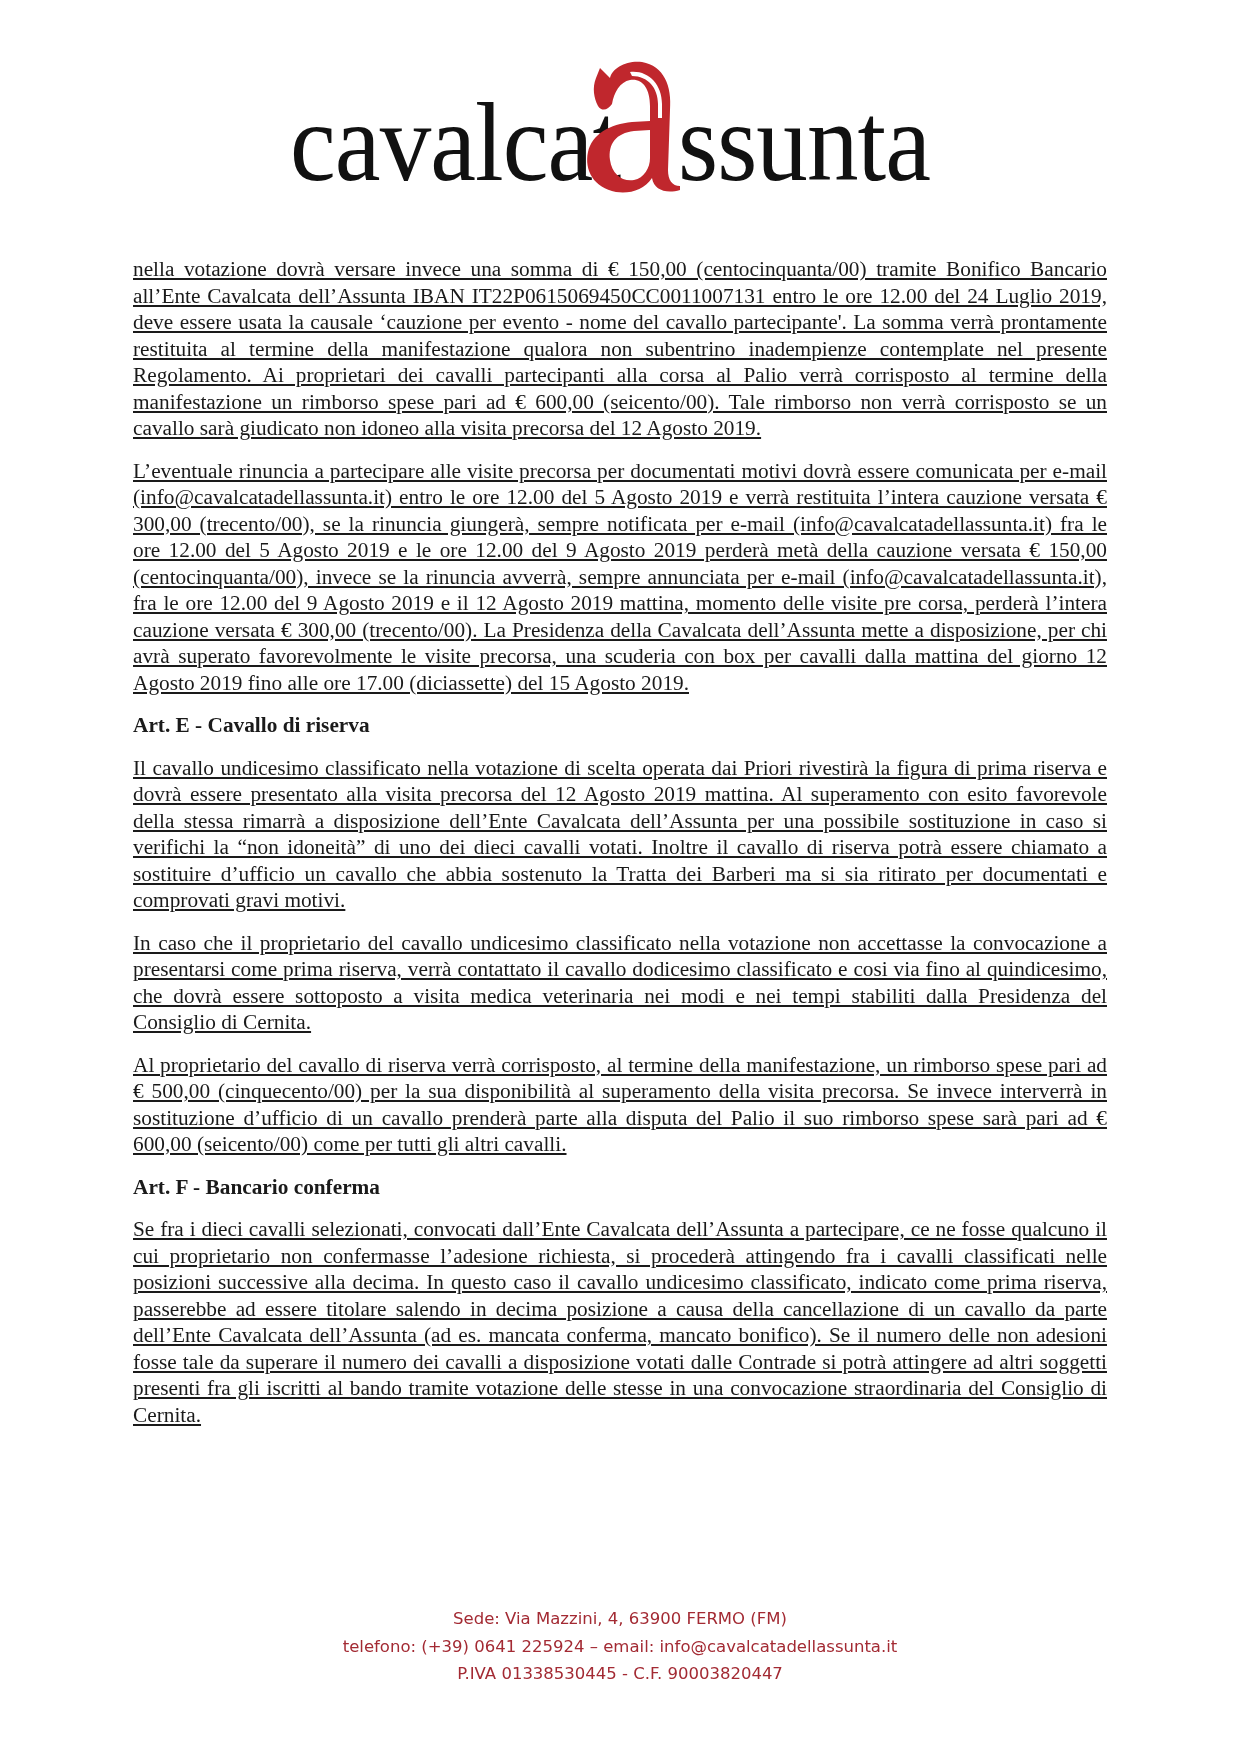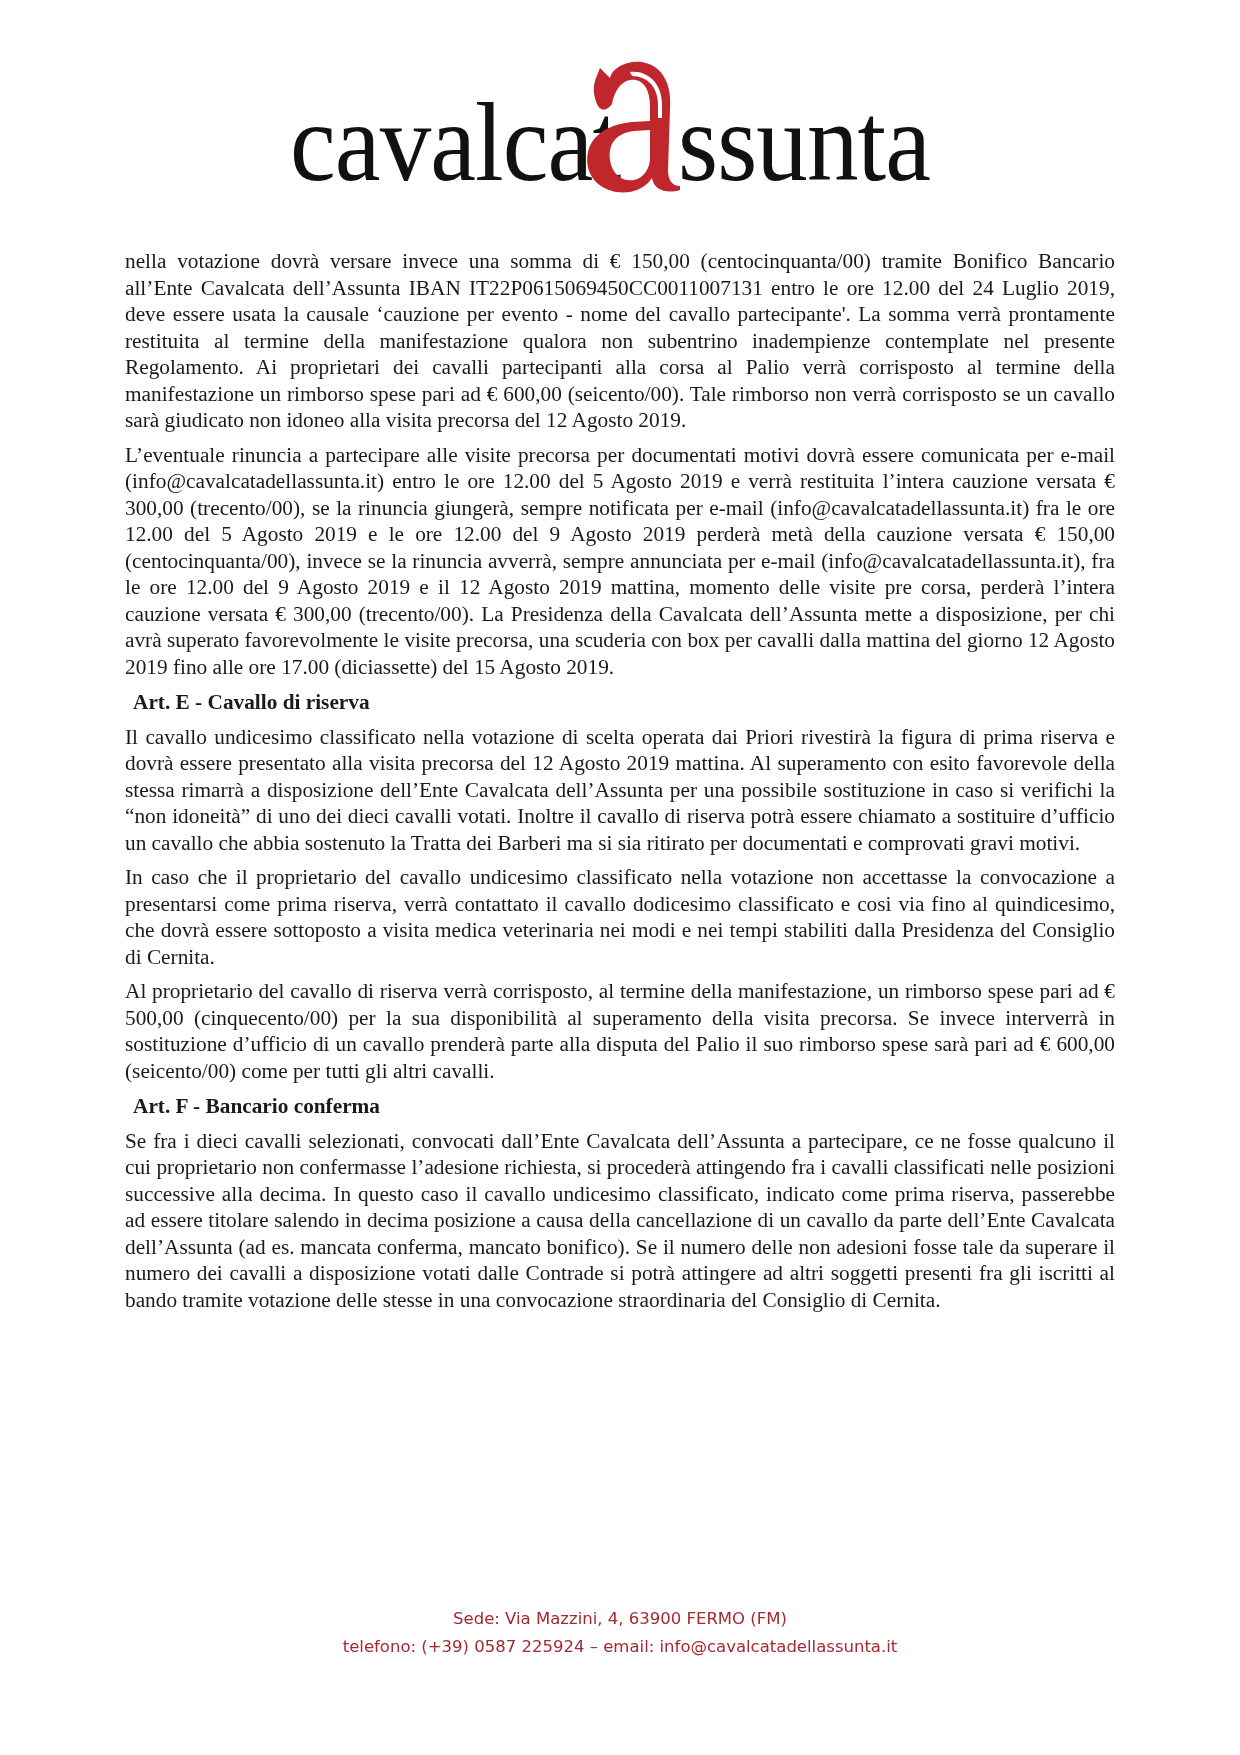--- a/index.html
+++ b/index.html
@@ -6,21 +6,21 @@
   body { width: 1240px; height: 1755px; position: relative; overflow: hidden; }
   .page { position: absolute; left: 0; top: 0; width: 1240px; height: 1755px; background: #fff; }
 
   .logo { position: absolute; left: 290px; top: 58px; width: 680px; height: 140px; }
   .logo-text { position: absolute; top: 28px; font-family: "Liberation Serif", serif; font-size: 112px; line-height: 112px; color: #111; letter-spacing: -1px; transform: scaleX(0.92); transform-origin: left top; }
   .logo-left { left: 0; }
   .logo-right { left: 388px; }
   .logo-mark { position: absolute; left: 282px; top: 0; width: 110px; height: 140px; }
 
   .content { position: absolute; left: 117px; top: 240px; width: 1006px; font-family: "Liberation Serif", serif; font-size: 21.3px; line-height: 26.5px; color: #1a1a1a; }
-  .content p { margin: 8px; text-align: justify; }
+  .content p { margin: 16px; text-align: justify; text-decoration: underline; }
   .content h2 { margin: 9px 0 7px 16px; font-size: 21.3px; line-height: 26.5px; font-weight: bold; }
 
   .footer { position: absolute; left: 0; width: 1240px; top: 1605px; text-align: center; font-family: "DejaVu Sans", sans-serif; font-size: 16.5px; line-height: 27.5px; color: #a32a33; }
   .footer div { white-space: nowrap; }
 </style>
 </head>
 <body>
 
 <div class="page">
 
@@ -42,16 +42,17 @@
     <p>Il cavallo undicesimo classificato nella votazione di scelta operata dai Priori rivestirà la figura di prima riserva e dovrà essere presentato alla visita precorsa del 12 Agosto 2019 mattina. Al superamento con esito favorevole della stessa rimarrà a disposizione dell’Ente Cavalcata dell’Assunta per una possibile sostituzione in caso si verifichi la “non idoneità” di uno dei dieci cavalli votati. Inoltre il cavallo di riserva potrà essere chiamato a sostituire d’ufficio un cavallo che abbia sostenuto la Tratta dei Barberi ma si sia ritirato per documentati e comprovati gravi motivi.</p>
     <p>In caso che il proprietario del cavallo undicesimo classificato nella votazione non accettasse la convocazione a presentarsi come prima riserva, verrà contattato il cavallo dodicesimo classificato e cosi via fino al quindicesimo, che dovrà essere sottoposto a visita medica veterinaria nei modi e nei tempi stabiliti dalla Presidenza del Consiglio di Cernita.</p>
     <p>Al proprietario del cavallo di riserva verrà corrisposto, al termine della manifestazione, un rimborso spese pari ad € 500,00 (cinquecento/00) per la sua disponibilità al superamento della visita precorsa. Se invece interverrà in sostituzione d’ufficio di un cavallo prenderà parte alla disputa del Palio il suo rimborso spese sarà pari ad € 600,00 (seicento/00) come per tutti gli altri cavalli.</p>
 
     <h2>Art. F - Bancario conferma</h2>
     <p>Se fra i dieci cavalli selezionati, convocati dall’Ente Cavalcata dell’Assunta a partecipare, ce ne fosse qualcuno il cui proprietario non confermasse l’adesione richiesta, si procederà attingendo fra i cavalli classificati nelle posizioni successive alla decima. In questo caso il cavallo undicesimo classificato, indicato come prima riserva, passerebbe ad essere titolare salendo in decima posizione a causa della cancellazione di un cavallo da parte dell’Ente Cavalcata dell’Assunta (ad es. mancata conferma, mancato bonifico). Se il numero delle non adesioni fosse tale da superare il numero dei cavalli a disposizione votati dalle Contrade si potrà attingere ad altri soggetti presenti fra gli iscritti al bando tramite votazione delle stesse in una convocazione straordinaria del Consiglio di Cernita.</p>
   </div>
 
   <div class="footer">
     <div>Sede: Via Mazzini, 4, 63900 FERMO (FM)</div>
-    <div>telefono: (+39) 0587 225924 – email: info@cavalcatadellassunta.it</div>
+    <div>telefono: (+39) 0641 225924 – email: info@cavalcatadellassunta.it</div>
+    <div>P.IVA 01338530445 - C.F. 90003820447</div>
   </div>
 
 </div>
 
 </body></html>

